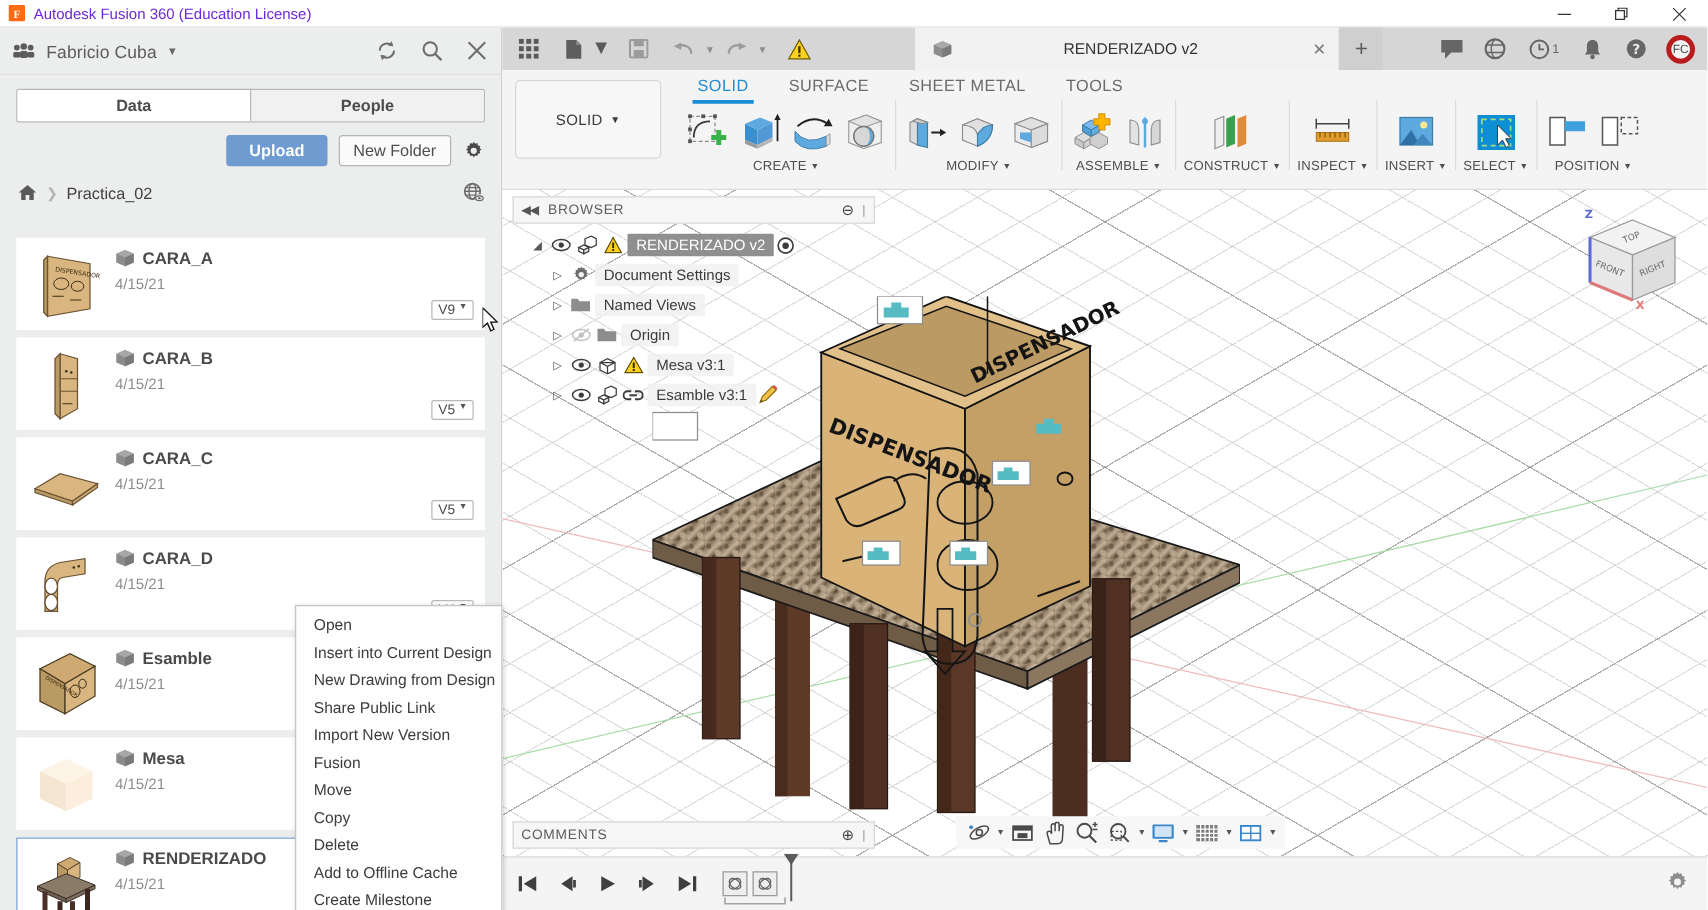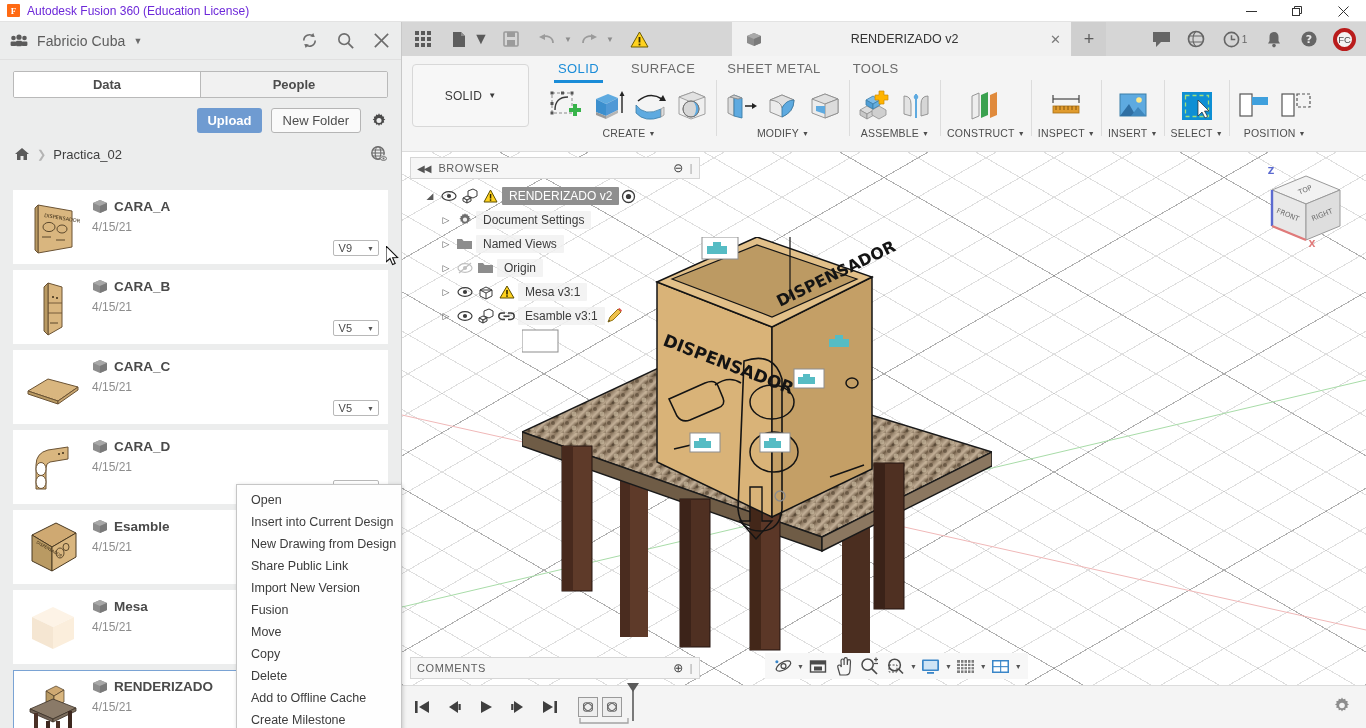--- a/index.html
+++ b/index.html
@@ -55,21 +55,21 @@
   }
   .dp-tab + .dp-tab{ border-left:1px solid #b9b9b9; background:#f1f1f1;}
   .dp-tab.active{ background:#ffffff; }
 
   .dp-actions{
     display:flex; align-items:center; justify-content:flex-end;
     gap:9px; padding:10px 13px 0 0;
   }
   .btn-upload{
     background:#6f9bd1; color:#fff; font-size:13px; font-weight:bold;
-    border:none; border-radius:3px; height:25px; padding:0 10px;
+    border:none; border-radius:3px; height:25px; padding:0 18px;
     display:flex;align-items:center; cursor:pointer;
   }
   .btn-newfolder{
     background:#fafafa; color:#4e4e4e; font-size:13px;
     border:1px solid #b5b5b5; border-radius:3px; height:25px; padding:0 11px;
     display:flex;align-items:center; cursor:pointer;
   }
   .gear{ width:18px;height:18px; }
 
   .dp-breadcrumb{
@@ -88,21 +88,21 @@
   .dp-item.selected{ border:1px solid #7aa3d4; }
   .dp-thumb{ width:78px; height:74px; display:flex;align-items:center;justify-content:center;}
   .dp-meta{ flex:1; padding-top:8px; position:relative;}
   .dp-name{ font-size:13.5px; font-weight:bold; color:#4a4a4a; display:flex; align-items:center;}
   .cube-ic{ width:16px;height:15px; margin-right:6px; }
   .dp-date{ font-size:12px; color:#8d8d8d; margin-top:6px; }
   .dp-version{
     position:absolute; right:8px; bottom:7px;
     border:1px solid #b8b8b8; border-radius:2px; background:#fff;
     font-size:11px; color:#4a4a4a; padding:1px 4px 1px 5px;
-    display:flex;align-items:center; gap:15px;
+    display:flex;gap:3px;
   }
   .dp-version .vc{ font-size:7px; color:#555; }
 
   
   .thumb-svg{ display:block; }
 
   
   .ctxmenu{
     position:absolute; left:236px; top:484px; width:166px;
     background:#fefefe; border:1px solid #c6c6c6;

